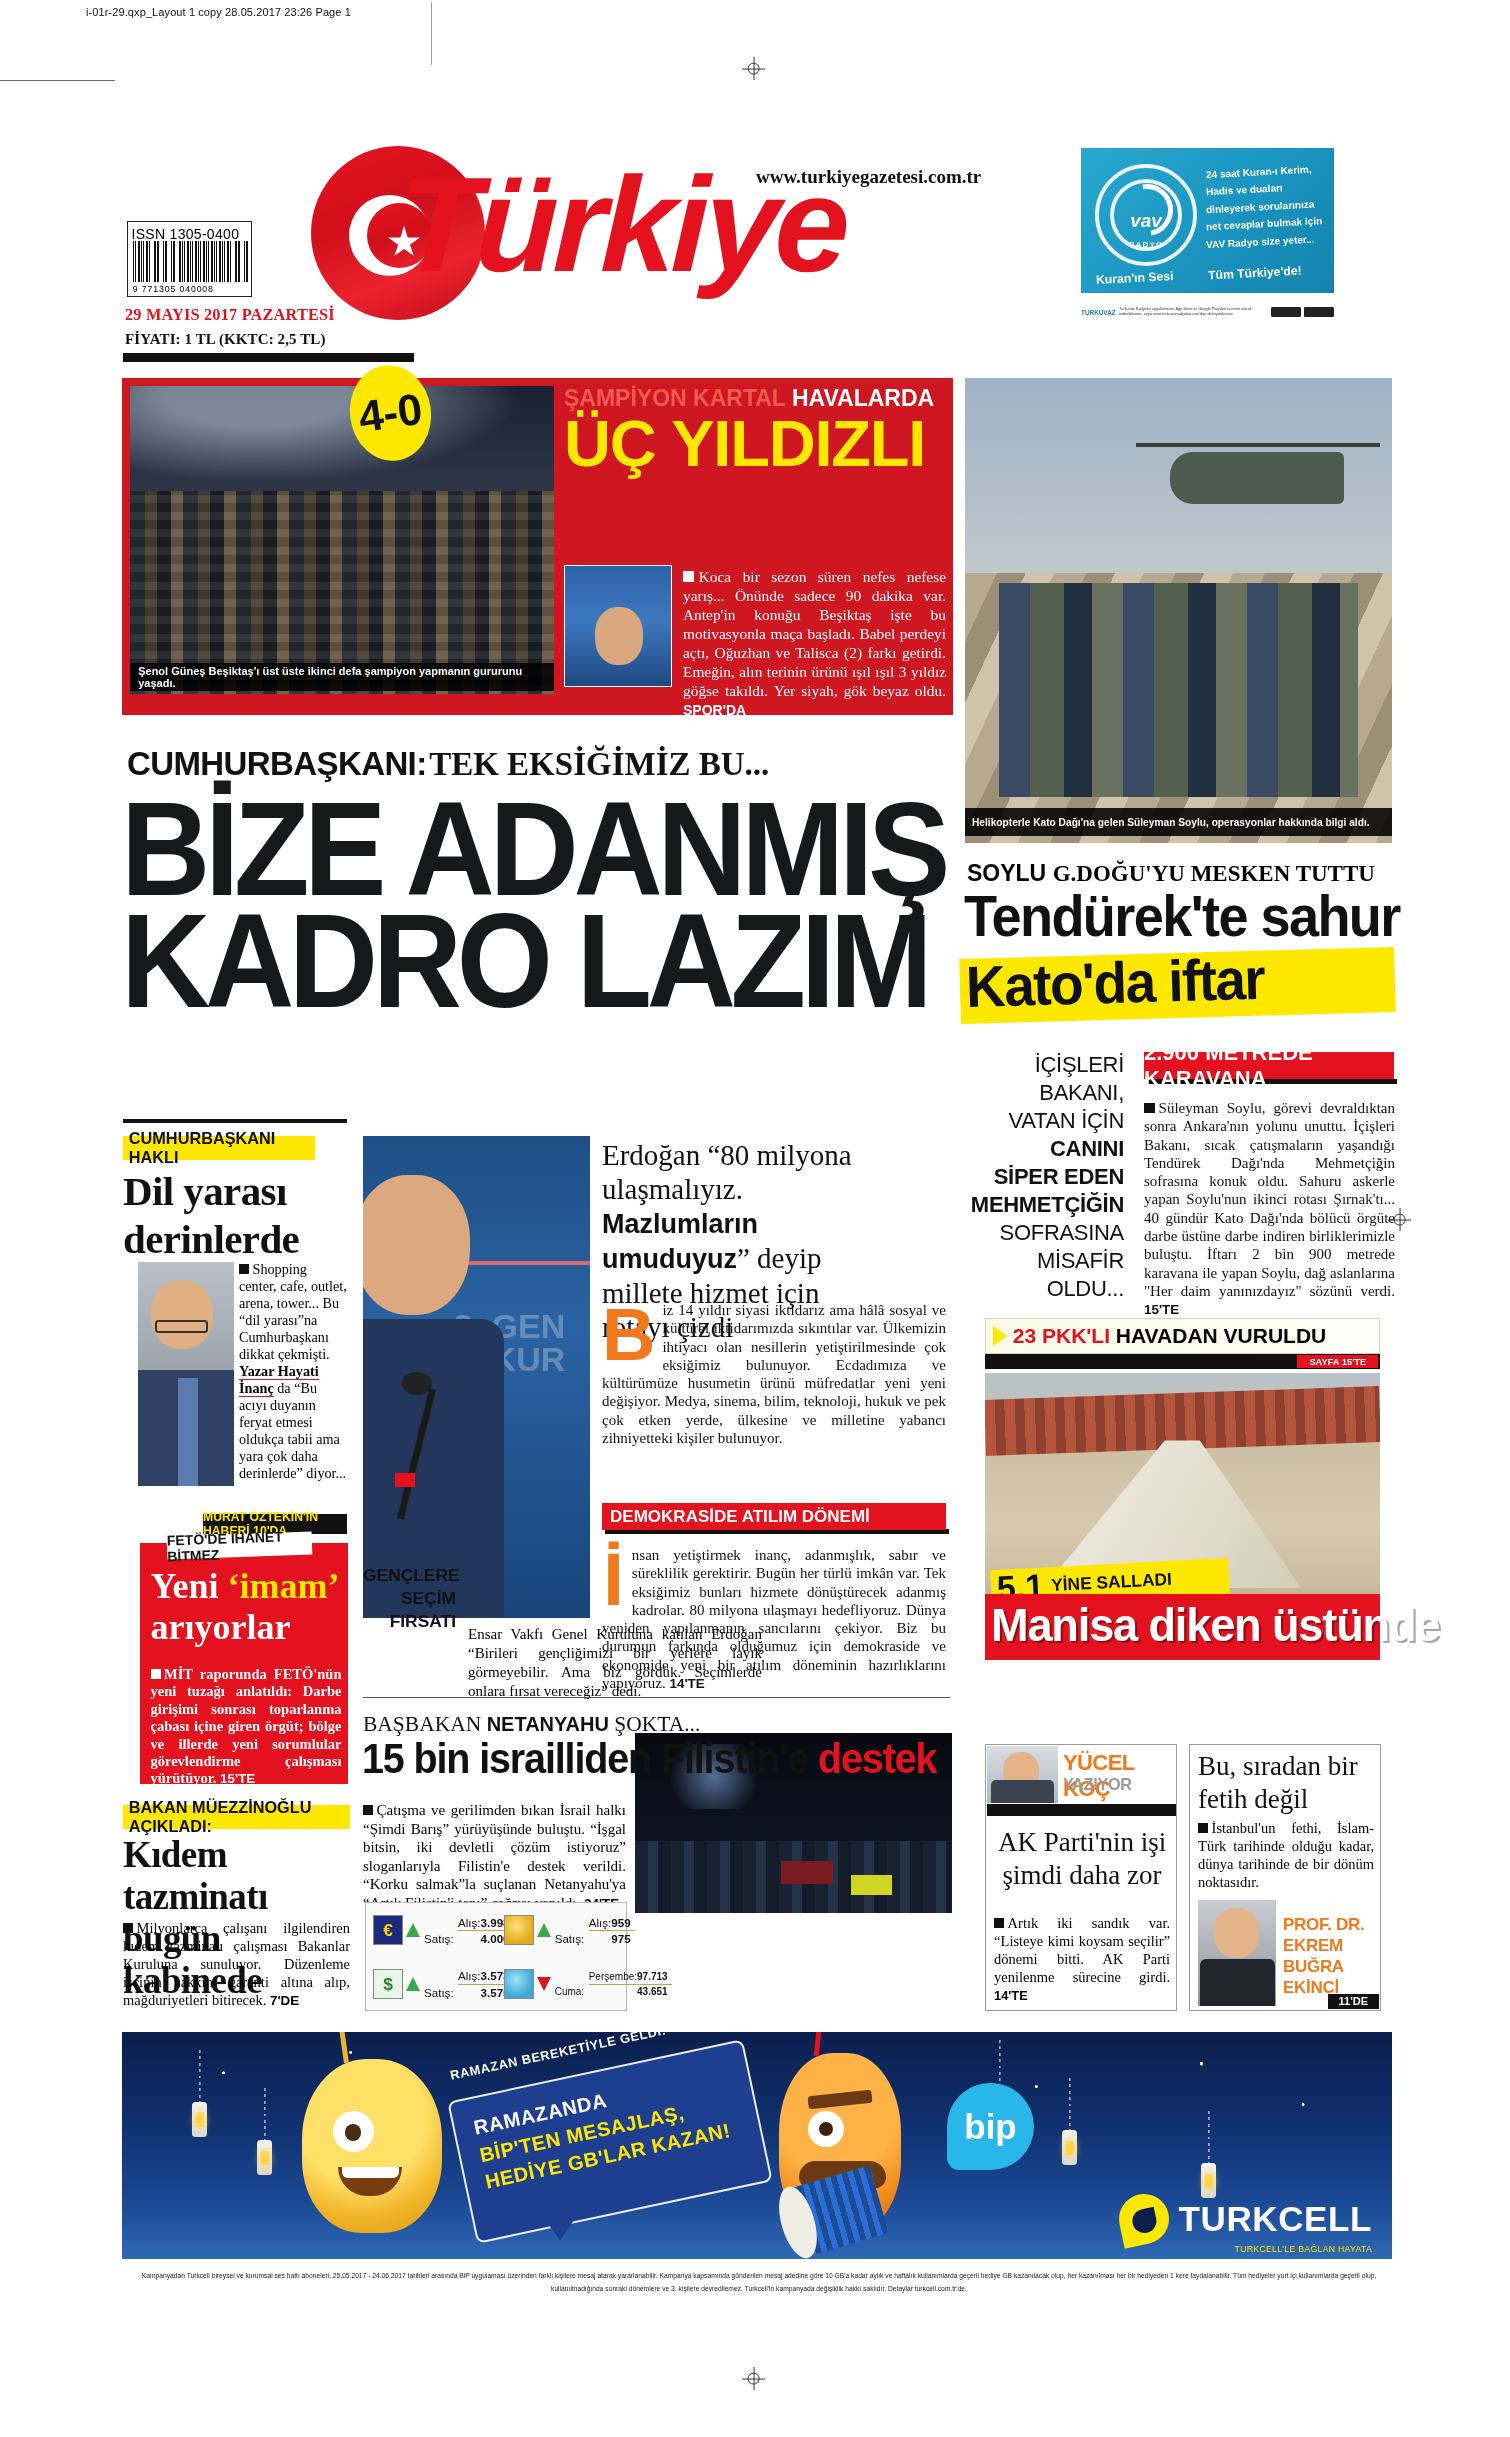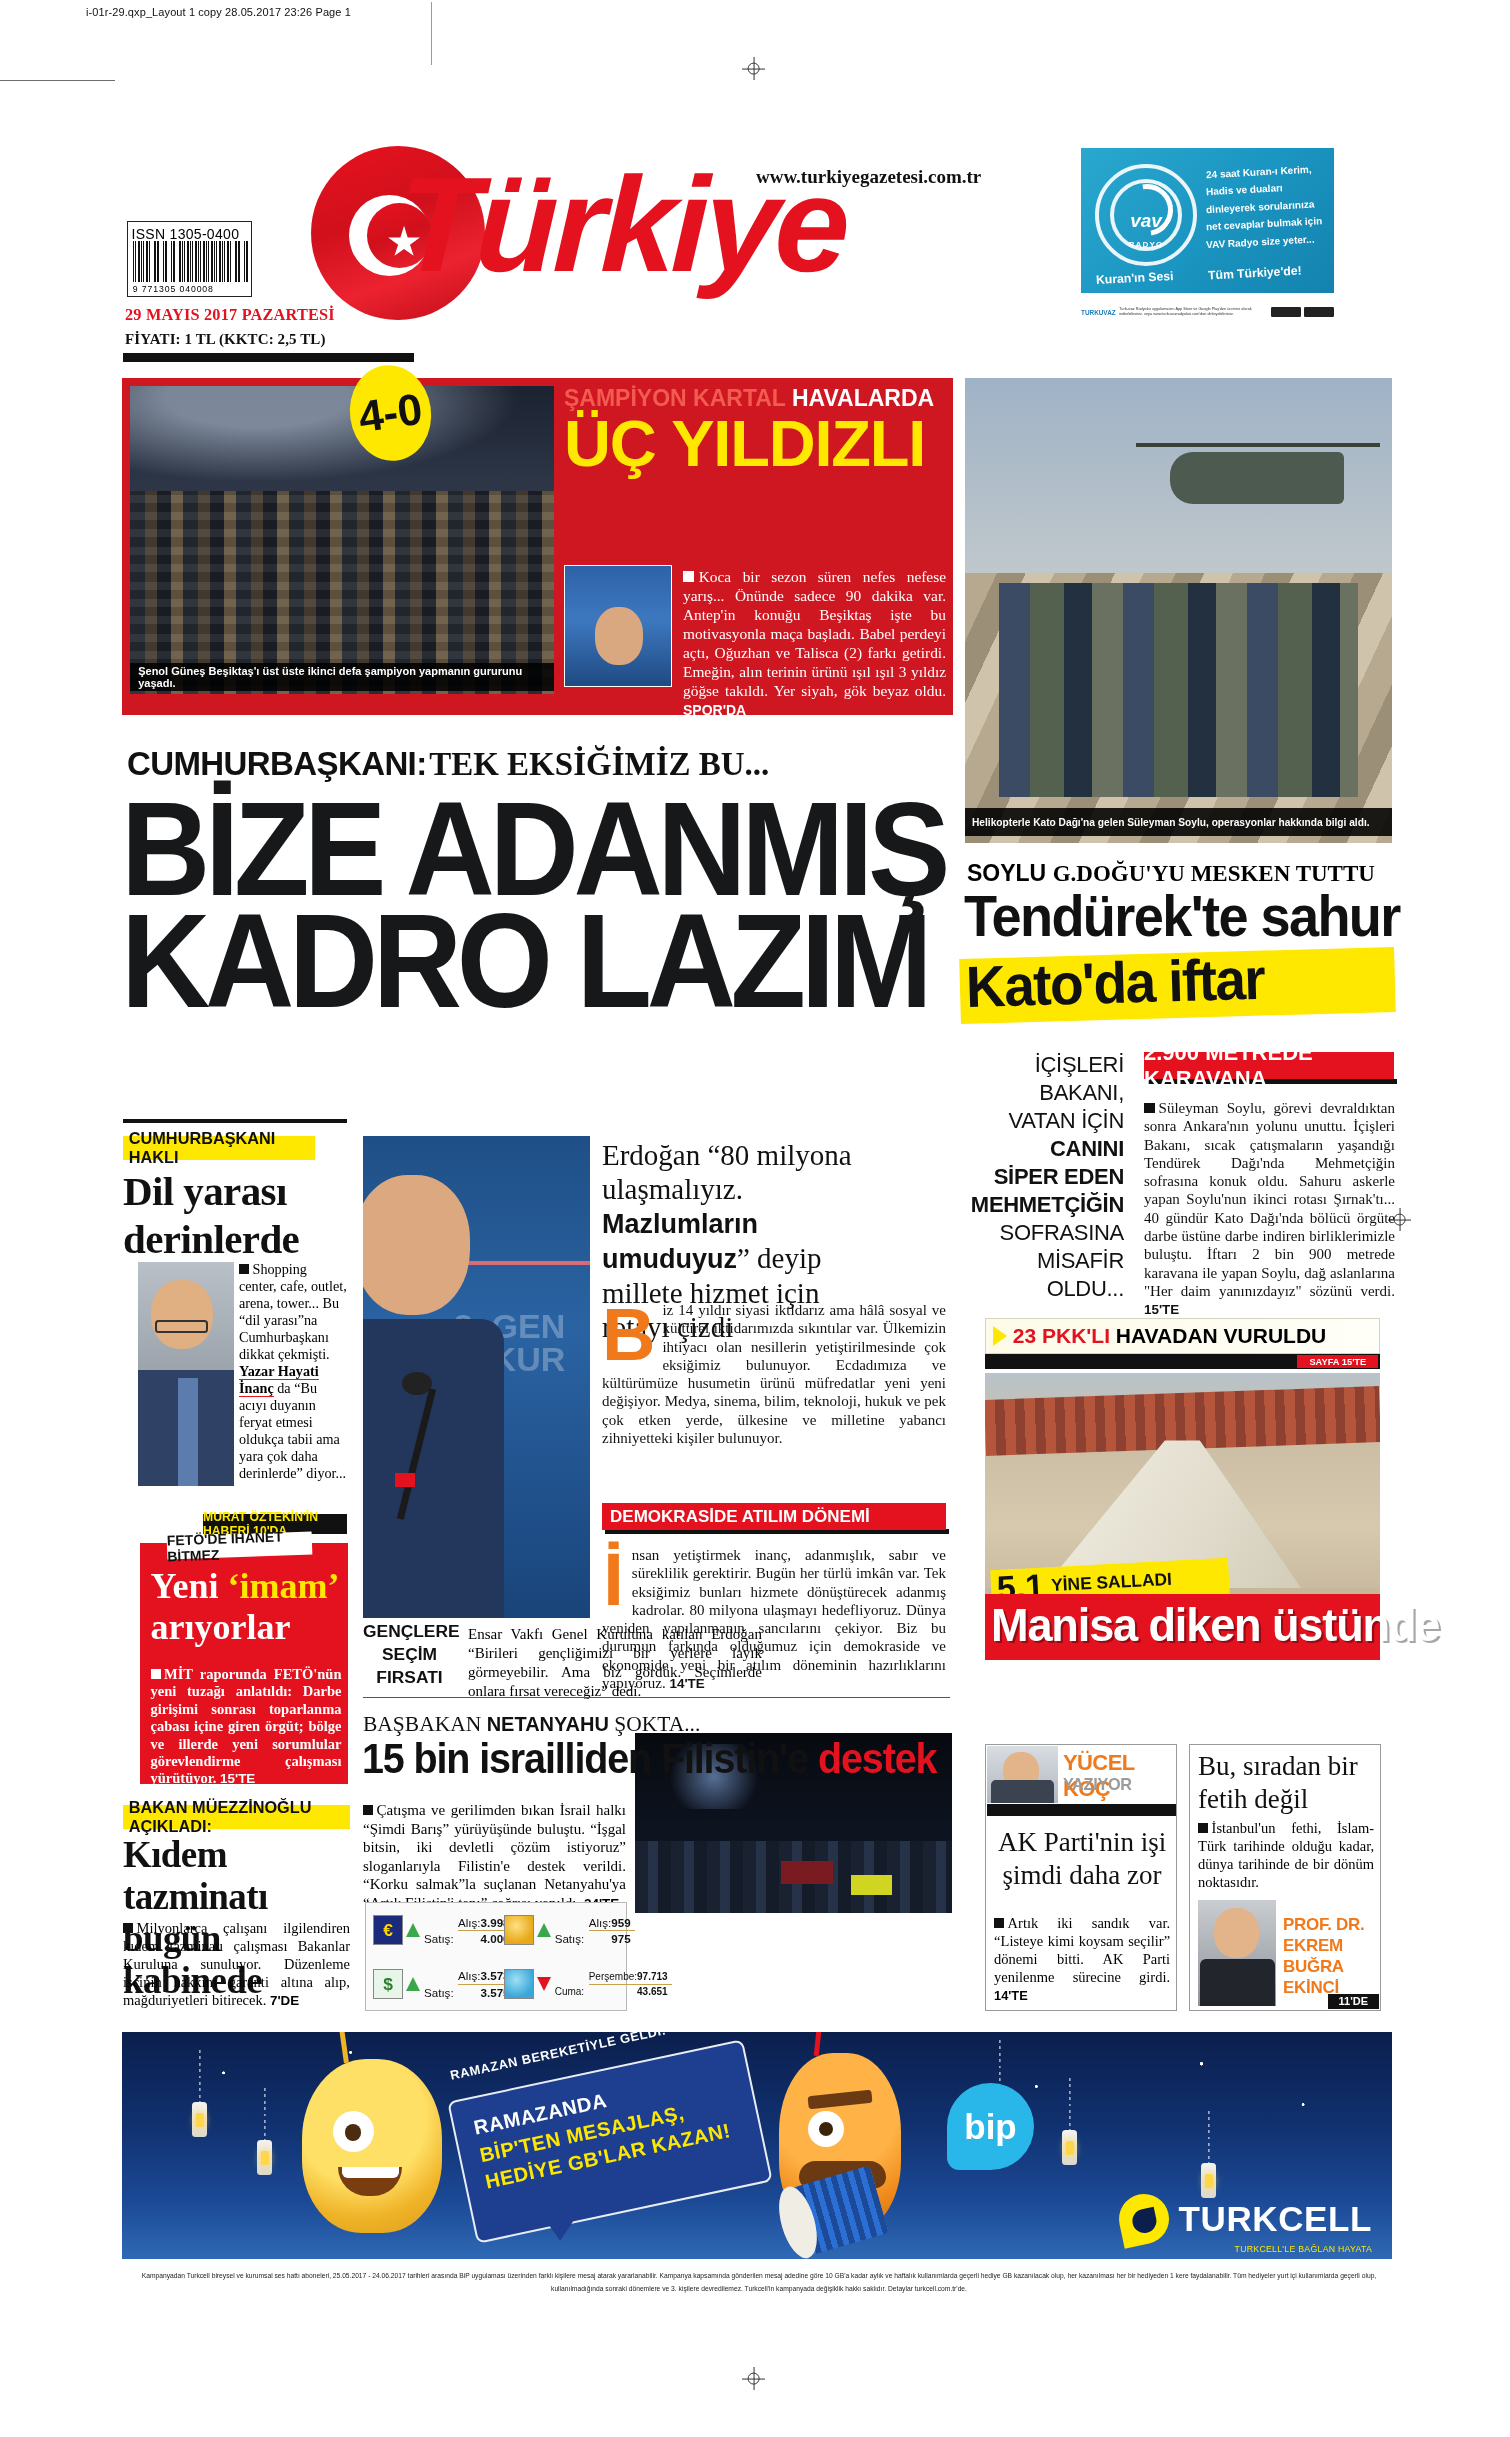--- a/index.html
+++ b/index.html
@@ -300,21 +300,21 @@
   .dropcap-i { float:left; font-family:"Liberation Sans",sans-serif; font-weight:bold; font-size:74px;
      line-height:60px; color:#f07a1b; margin:3.5px 8.1px 0 1.2px; }
   .demok-band { position:absolute; left:602px; top:1503px; width:344px; height:27px; background:#e4121f;
      color:#fff; font-family:"Liberation Sans",sans-serif; font-weight:bold; font-size:17px;
      display:flex; align-items:center; padding-left:8.1px;}
   .demok-shadow { position:absolute; left:605px; top:1529px; width:344px; height:4.7px; background:#111;}
   .erd-body2 { position:absolute; left:602px; top:1546px; width:344px; font-family:"Liberation Serif",serif;
      font-size:15px; line-height:18.3px; text-align:justify; color:#111;}
   .erd-body2 b { font-family:"Liberation Sans",sans-serif; font-size:13.4px;}
 
-  .genc-label { position:absolute; left:363px; top:1620px; width:93px; text-align:center;
+  .genc-label { position:absolute; left:363px; top:1564px; width:93px; text-align:right;
      font-family:"Liberation Sans",sans-serif; font-weight:bold; font-size:17.4px; line-height:23px; color:#111;}
   .genc-body { position:absolute; left:468px; top:1625px; width:294px; font-family:"Liberation Serif",serif;
      font-size:15px; line-height:19px; text-align:justify;}
   .cc-rule { position:absolute; left:363px; top:1697px; width:587px; height:1.2px; background:#555;}
 
   
   .net-kicker { position:absolute; left:363px; top:1712px; font-family:"Liberation Serif",serif; font-size:21.5px; color:#111;}
   .net-kicker b { font-family:"Liberation Sans",sans-serif; font-weight:bold; font-size:20px;}
   .net-photo { position:absolute; left:635px; top:1733px; width:317px; height:180px; overflow:hidden;
      background:linear-gradient(180deg,#07090f 0%, #0d1420 55%, #101a28 100%);}

